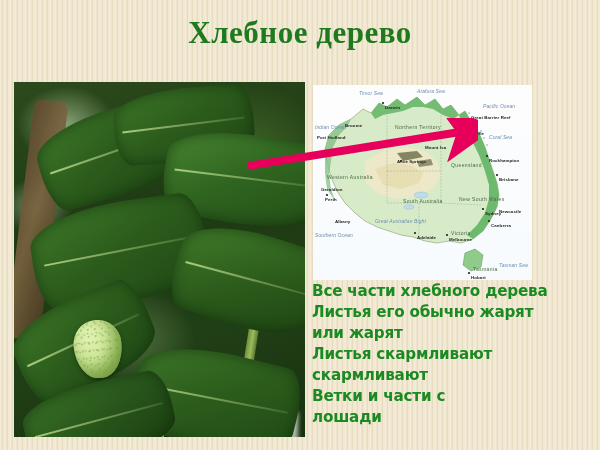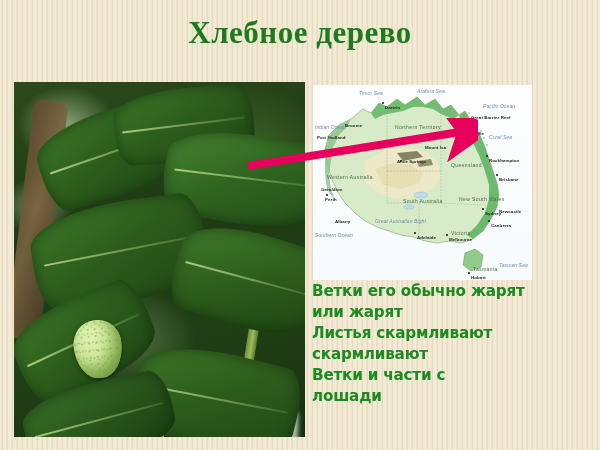--- a/index.html
+++ b/index.html
@@ -368,21 +368,22 @@
   <svg id="pointer-arrow" viewBox="0 0 240 60">
     <defs>
       <marker id="arrowHead" markerWidth="7" markerHeight="7" refX="2.2" refY="3.5" orient="auto">
         <path d="M0,0 L7,3.5 L0,7 L1.8,3.5 Z" fill="#e6005c"></path>
       </marker>
     </defs>
     <line x1="10" y1="48" x2="222" y2="14" stroke="#e6005c" stroke-width="8" stroke-linecap="butt" marker-end="url(#arrowHead)"></line>
   </svg>
 
   <div id="body-text">
-    <span class="tline">Ветки его обычно жарят</span>
+    <span class="tline">Все части хлебного дерева</span>
+    <span class="tline">Листья его обычно жарят</span>
     <span class="tline">или жарят</span>
     <span class="tline">Листья скармливают</span>
     <span class="tline">скармливают</span>
     <span class="tline"> Ветки и части с</span>
     <span class="tline">лошади</span>
   </div>
 
 </div>
 
 </body></html>

